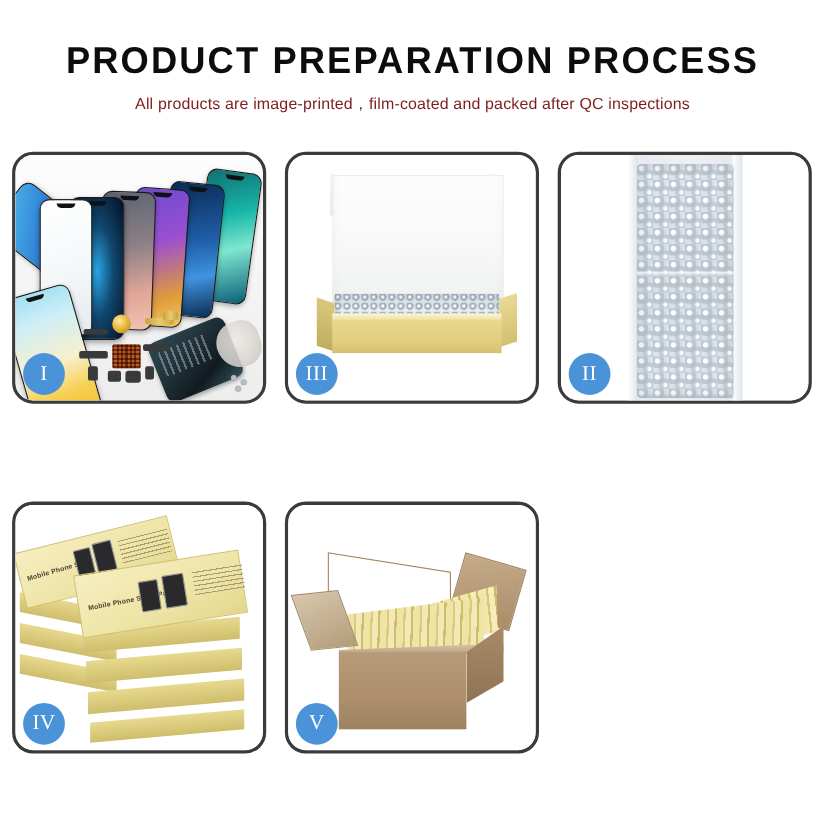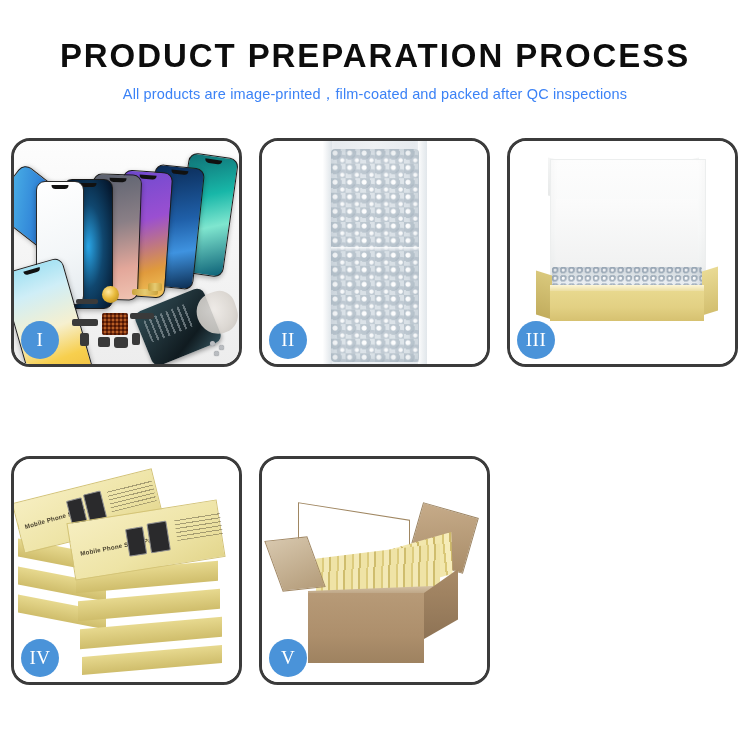--- a/index.html
+++ b/index.html
@@ -40,21 +40,21 @@
     white-space: nowrap;
     transform: scaleX(0.97);
   }
   .subtitle {
     margin: 0;
     padding-top: 11px;
     font-family: "Liberation Sans", sans-serif;
     font-size: 14.5px;
     font-weight: 400;
     letter-spacing: 0.15px;
-    color: #3b82f6;
+    color: #7f1d1d;
     white-space: nowrap;
   }
 
   
   .grid {
     position: absolute;
     top: 138px;
     left: 11px;
     width: 728px;
     display: grid;
@@ -506,47 +506,47 @@
         <div class="flex-strip" style="left:118px; top:148px; width:26px; height:6px;"></div>
         <div class="flex-strip" style="left:134px; top:142px; width:14px; height:8px;"></div>
         <div class="screw" style="left:196px; top:200px;"></div>
         <div class="screw" style="left:205px; top:204px;"></div>
         <div class="screw" style="left:200px; top:210px;"></div>
       </div>
       <div class="badge">I</div>
     </div>
 
     <div class="panel">
-      <div class="panel-inner p2">
-        <div class="bubble-sheet">
-          <div class="bubble-edge" style="left:0;"></div>
-          <div class="bubble-edge" style="right:0;"></div>
-          <div class="bubble-core"></div>
-          <div class="bubble-seam" style="top:106px;"></div>
-        </div>
-      </div>
-      <div class="badge">II</div>
-    </div>
-
-    <div class="panel">
       <div class="panel-inner p3">
         <div class="mailer-lid-flapL"></div>
         <div class="mailer-lid-flapR"></div>
         <div class="mailer-lid"></div>
         <div class="mailer-foam"></div>
         <div class="mailer-bubbles"></div>
         <div class="mailer-left"></div>
         <div class="mailer-right-edge"></div>
         <div class="mailer-rim"></div>
         <div class="mailer-front"></div>
       </div>
       <div class="badge">III</div>
     </div>
 
     <div class="panel">
+      <div class="panel-inner p2">
+        <div class="bubble-sheet">
+          <div class="bubble-edge" style="left:0;"></div>
+          <div class="bubble-edge" style="right:0;"></div>
+          <div class="bubble-core"></div>
+          <div class="bubble-seam" style="top:106px;"></div>
+        </div>
+      </div>
+      <div class="badge">II</div>
+    </div>
+
+    <div class="panel">
       <div class="panel-inner p4">
         <div class="stack">
 
           <div class="sbox-side" style="left:4px; top:60px; width:88px; height:18px; transform:skewY(11deg);"></div>
           <div class="sbox-side" style="left:4px; top:88px; width:88px; height:18px; transform:skewY(11deg);"></div>
           <div class="sbox-side" style="left:4px; top:116px; width:88px; height:18px; transform:skewY(11deg);"></div>
           <div class="sbox-side" style="left:4px; top:144px; width:88px; height:18px; transform:skewY(11deg);"></div>
 
           <div class="sbox-side" style="left:62px; top:108px; width:142px; height:20px; transform:skewY(-5deg);"></div>
           <div class="sbox-side" style="left:64px; top:136px; width:142px; height:20px; transform:skewY(-5deg);"></div>

